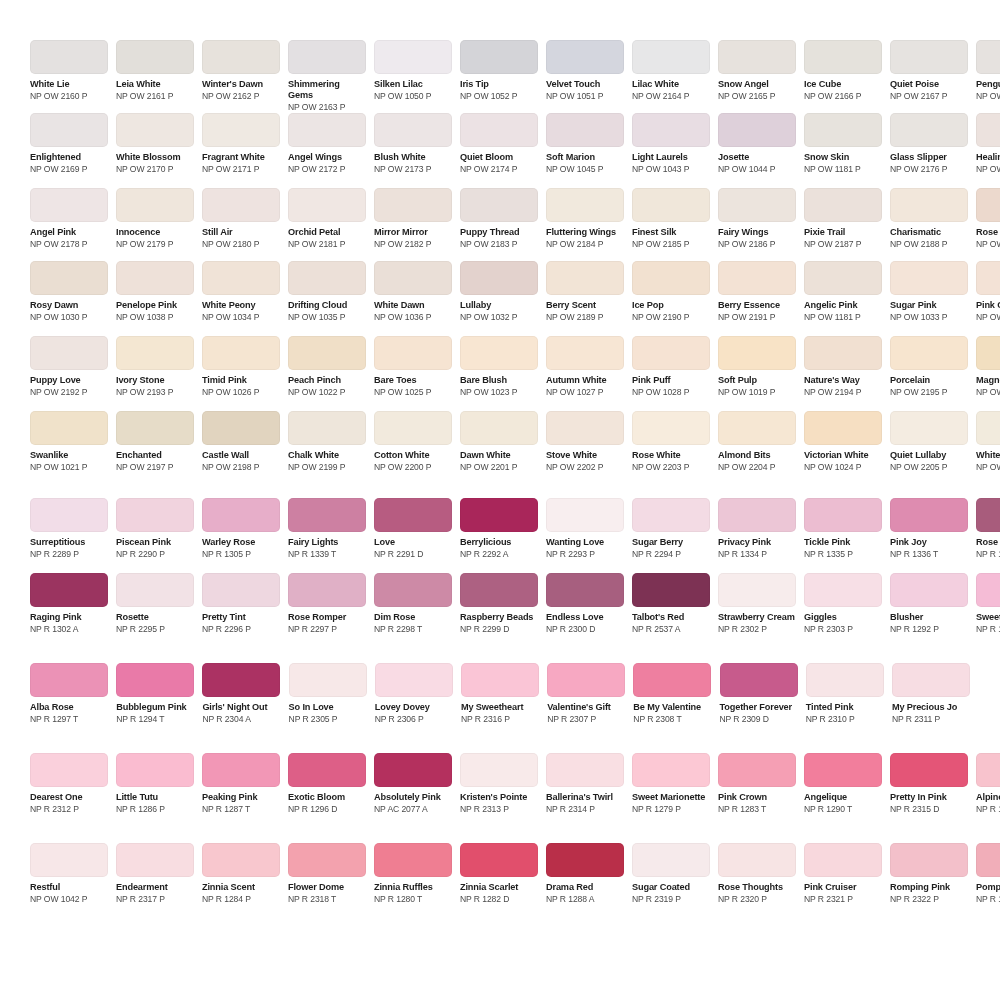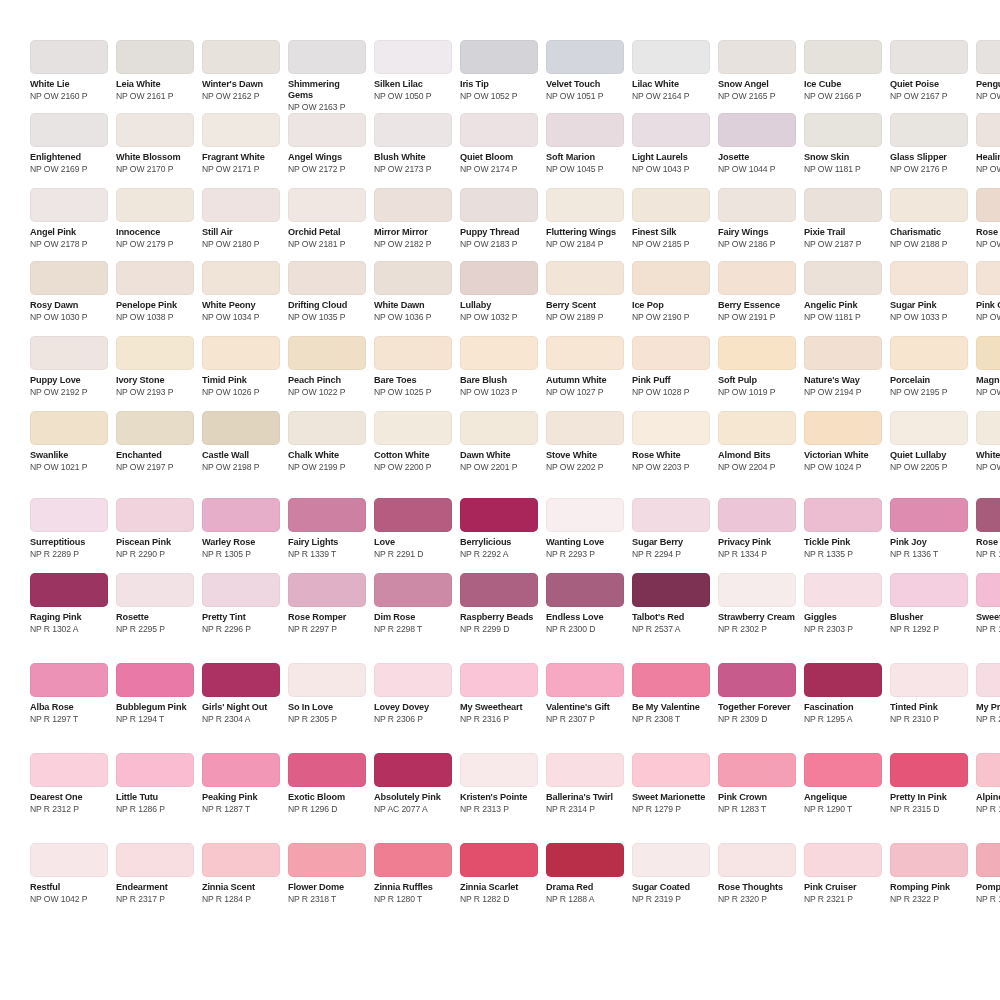--- a/index.html
+++ b/index.html
@@ -833,27 +833,20 @@
           </div>
         </div>
         <div class="swatch-cell">
           <div class="chip light-edge" style="background: rgb(199, 91, 140);"></div>
           <div class="label-wrap">
             <span class="cname">Together Forever</span>
             <span class="ccode">NP R 2309 D</span>
           </div>
         </div>
         <div class="swatch-cell">
-          <div class="chip light-edge" style="background: rgb(165, 47, 89);"></div>
-          <div class="label-wrap">
-            <span class="cname">Fascination</span>
-            <span class="ccode">NP R 1295 A</span>
-          </div>
-        </div>
-        <div class="swatch-cell">
           <div class="chip light-edge" style="background: rgb(247, 229, 231);"></div>
           <div class="label-wrap">
             <span class="cname">Tinted Pink</span>
             <span class="ccode">NP R 2310 P</span>
           </div>
         </div>
         <div class="swatch-cell">
           <div class="chip light-edge" style="background: rgb(247, 221, 227);"></div>
           <div class="label-wrap">
             <span class="cname">My Precious Jo</span>

